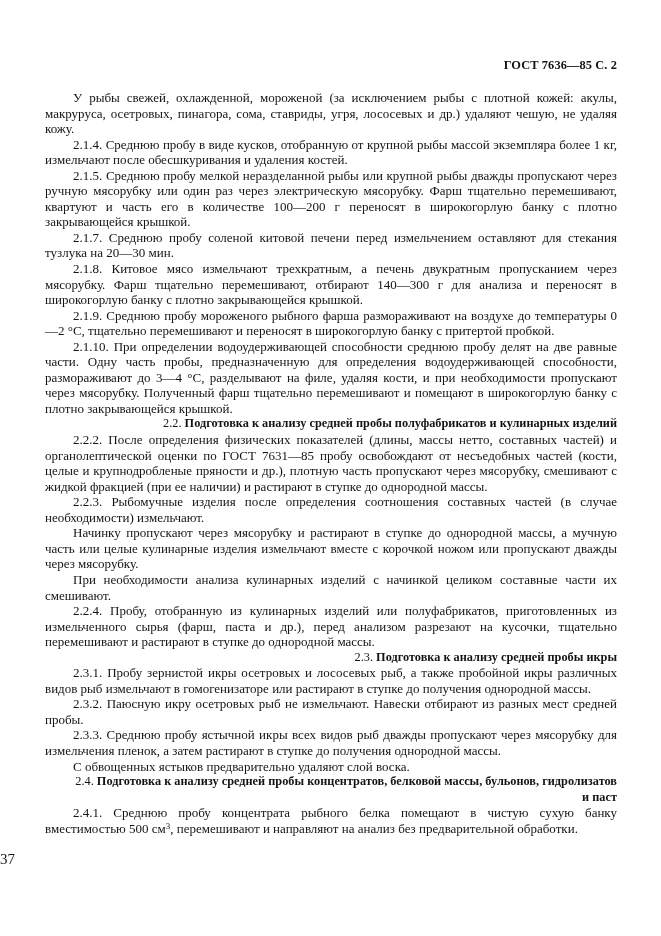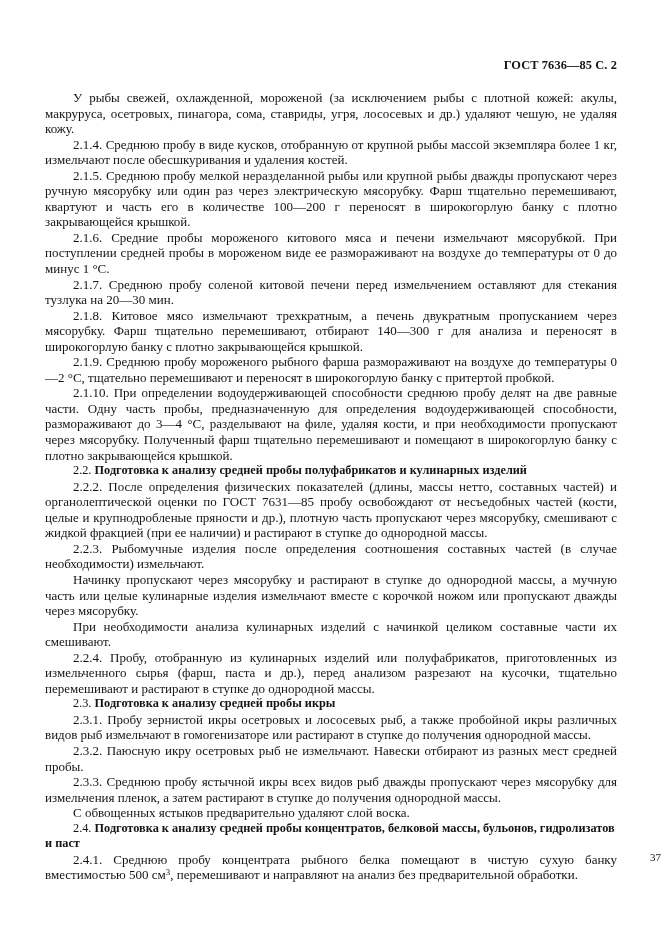--- a/index.html
+++ b/index.html
@@ -46,53 +46,52 @@
     line-height: 15.55px;
     text-align: justify;
     text-justify: inter-word;
     text-indent: 28px;
     hyphens: manual;
   }
   p.heading {
     margin: 0;
     font-size: 12.3px;
     line-height: 15.55px;
-    text-align: left;
+    text-align: right;
     text-indent: 28px;
   }
   p.heading b {
     font-weight: bold;
   }
   .folio {
     position: absolute;
     top: 851px;
     left: 0;
     width: 661px;
-    text-align: right;
-    font-size: 11px;
+    text-align: left;
+    font-size: 15px;
   }
   sup {
     font-size: 0.68em;
     vertical-align: 0.42em;
     line-height: 0;
   }
 </style>
 </head>
 <body>
 
 <div class="page">
 
   <div class="running-head">ГОСТ 7636—85 С. 2</div>
 
   <div class="body-col">
 
     <p class="para">У рыбы свежей, охлажденной, мороженой (за исключением рыбы с плотной кожей: акулы, макруруса, осетровых, пинагора, сома, ставриды, угря, лососевых и др.) удаляют чешую, не удаляя кожу.</p>
     <p class="para">2.1.4. Среднюю пробу в виде кусков, отобранную от крупной рыбы массой экземпляра более 1 кг, измельчают после обесшкуривания и удаления костей.</p>
     <p class="para">2.1.5. Среднюю пробу мелкой неразделанной рыбы или крупной рыбы дважды пропускают через ручную мясорубку или один раз через электрическую мясорубку. Фарш тщательно перемешивают, квартуют и часть его в количестве 100—200 г переносят в широкогорлую банку с плотно закрывающейся крышкой.</p>
-    <p class="para">2.1.6. Средние пробы мороженого  китового мяса и печени измельчают мясорубкой. При поступлении средней пробы в мороженом виде ее размораживают на воздухе до температуры от 0 до минус 1 °С.</p>
     <p class="para">2.1.7. Среднюю пробу соленой китовой печени перед измельчением оставляют для стекания тузлука на 20—30 мин.</p>
     <p class="para">2.1.8. Китовое мясо измельчают трехкратным, а печень двукратным пропусканием через мясорубку. Фарш тщательно перемешивают, отбирают 140—300 г для анализа и переносят в широкогорлую банку с плотно закрывающейся крышкой.</p>
     <p class="para">2.1.9. Среднюю пробу  мороженого  рыбного фарша размораживают на воздухе до температуры 0—2 °С, тщательно перемешивают и переносят в широкогорлую банку с притертой пробкой.</p>
     <p class="para">2.1.10. При определении водоудерживающей способности среднюю пробу делят на две равные части. Одну часть пробы, предназначенную для определения водоудерживающей способности, размораживают до 3—4 °С, разделывают на филе, удаляя кости, и при необходимости пропускают через мясорубку. Полученный фарш тщательно перемешивают и помещают в широкогорлую банку с плотно закрывающейся крышкой.</p>
 
     <p class="heading"><span>2.2. </span><b>Подготовка к анализу средней пробы полуфабрикатов и кулинарных изделий</b></p>
 
     <p class="para">2.2.2. После определения физических показателей (длины, массы нетто, составных частей) и органолептической оценки по ГОСТ 7631—85 пробу освобождают от несъедобных частей (кости, целые и крупнодробленые пряности и др.), плотную часть пропускают через мясорубку, смешивают с жидкой фракцией (при ее наличии) и растирают в ступке до однородной массы.</p>
     <p class="para">2.2.3. Рыбомучные изделия после определения соотношения составных частей (в случае необходимости) измельчают.</p>
     <p class="para">Начинку пропускают через мясорубку и растирают в ступке до однородной массы, а мучную часть или целые кулинарные изделия измельчают вместе с корочкой ножом или пропускают дважды через мясорубку.</p>

